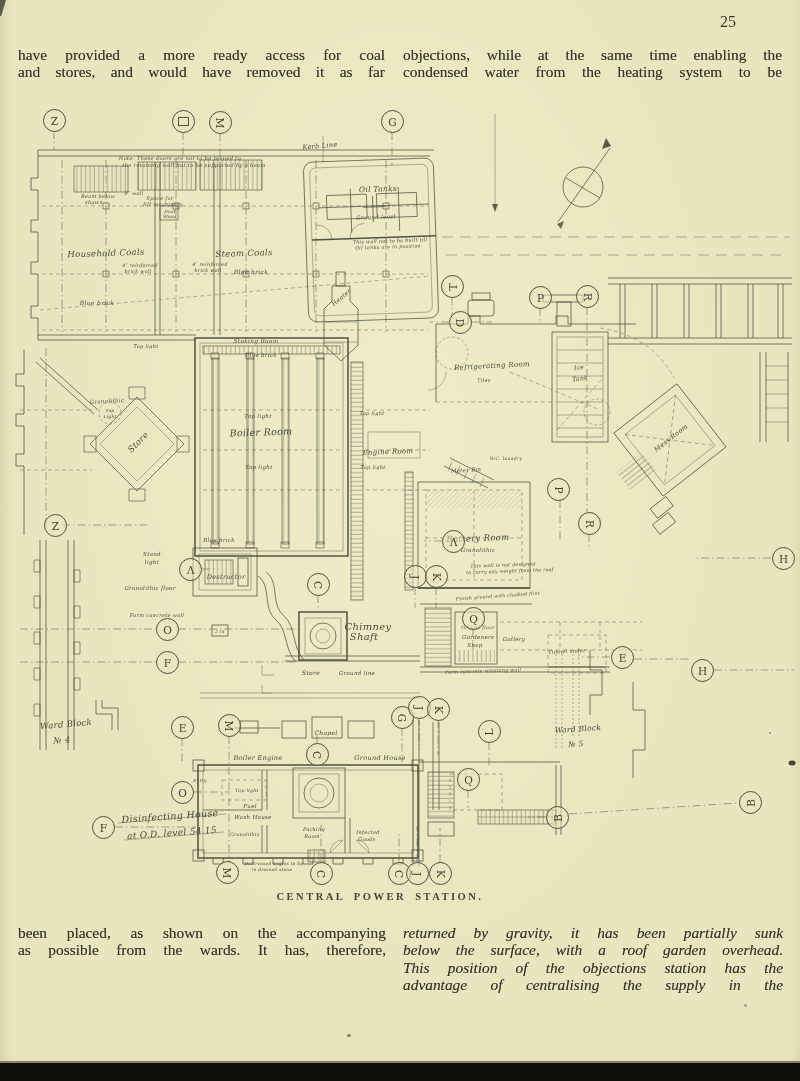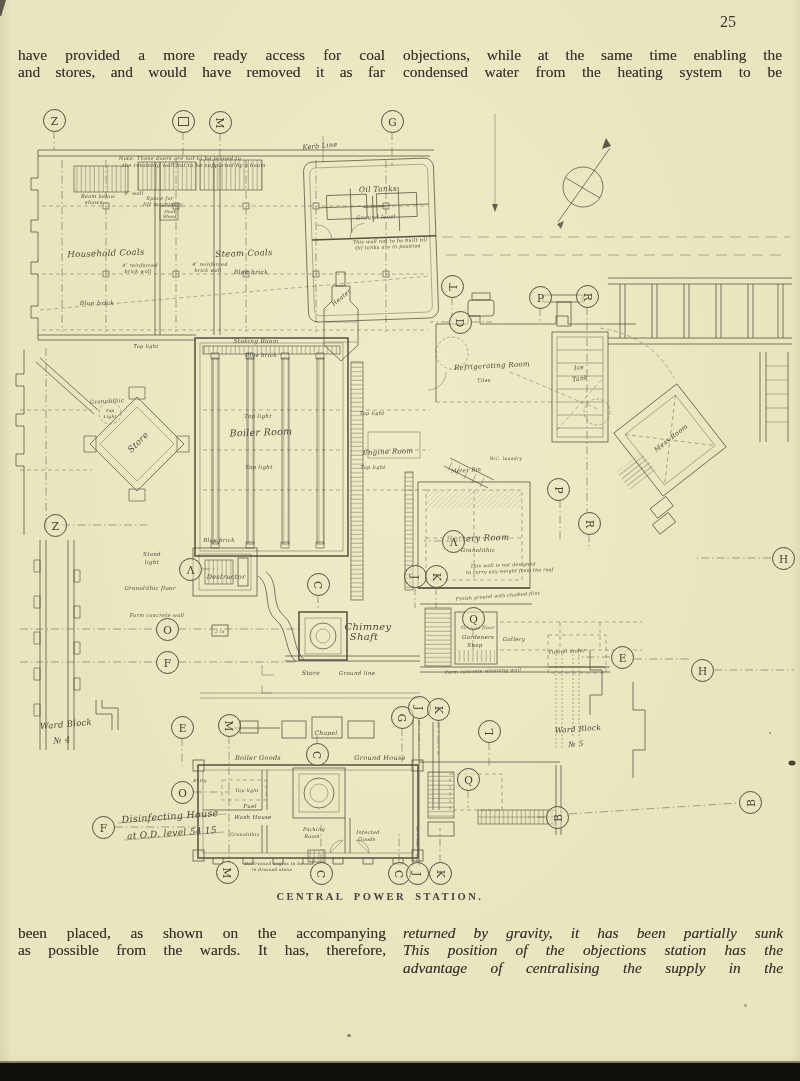--- a/index.html
+++ b/index.html
@@ -334,21 +334,21 @@
         <span class="dlabel" style="left: 514px; top: 529px; font-size: 5.5px; transform: translate(-50%, -50%) rotate(0deg);">Gallery</span>
         <span class="dlabel" style="left: 483px; top: 561px; font-size: 4.6px; transform: translate(-50%, -50%) rotate(-2deg);">Form concrete retaining wall</span>
         <span class="dlabel" style="left: 311px; top: 562px; font-size: 6px; transform: translate(-50%, -50%) rotate(0deg);">Store</span>
         <span class="dlabel" style="left: 357px; top: 563px; font-size: 5.5px; transform: translate(-50%, -50%) rotate(0deg);">Ground line</span>
         <span class="dlabel" style="left: 567px; top: 541px; font-size: 5px; transform: translate(-50%, -50%) rotate(-3deg);">Tunnel under</span>
         <span class="dlabel" style="left: 66px; top: 614px; font-size: 8.5px; transform: translate(-50%, -50%) rotate(-5deg);">Ward Block</span>
         <span class="dlabel" style="left: 62px; top: 630px; font-size: 8.5px; transform: translate(-50%, -50%) rotate(-5deg);">№ 4</span>
         <span class="dlabel" style="left: 578px; top: 619px; font-size: 7.5px; transform: translate(-50%, -50%) rotate(-4deg);">Ward Block</span>
         <span class="dlabel" style="left: 576px; top: 634px; font-size: 7.5px; transform: translate(-50%, -50%) rotate(-4deg);">№ 5</span>
         <span class="dlabel" style="left: 326px; top: 622px; font-size: 6px; transform: translate(-50%, -50%) rotate(0deg);">Chapel</span>
-        <span class="dlabel" style="left: 258px; top: 648px; font-size: 6.5px; transform: translate(-50%, -50%) rotate(0deg);">Boiler  Goods</span>
+        <span class="dlabel" style="left: 258px; top: 648px; font-size: 6.5px; transform: translate(-50%, -50%) rotate(0deg);">Boiler  Engine</span>
         <span class="dlabel" style="left: 380px; top: 648px; font-size: 6.5px; transform: translate(-50%, -50%) rotate(0deg);">Ground  House</span>
         <span class="dlabel" style="left: 200px; top: 670px; font-size: 4.3px; transform: translate(-50%, -50%) rotate(0deg);">Entry</span>
         <span class="dlabel" style="left: 247px; top: 680px; font-size: 4.6px; transform: translate(-50%, -50%) rotate(0deg);">Top light</span>
         <span class="dlabel" style="left: 250px; top: 696px; font-size: 5.5px; transform: translate(-50%, -50%) rotate(0deg);">Fuel</span>
         <span class="dlabel" style="left: 253px; top: 707px; font-size: 5.5px; transform: translate(-50%, -50%) rotate(0deg);">Wash House</span>
         <span class="dlabel" style="left: 245px; top: 724px; font-size: 4.6px; transform: translate(-50%, -50%) rotate(0deg);">Granolithic</span>
         <span class="dlabel" style="left: 314px; top: 719px; font-size: 5px; transform: translate(-50%, -50%) rotate(0deg);">Packing</span>
         <span class="dlabel" style="left: 312px; top: 726px; font-size: 5px; transform: translate(-50%, -50%) rotate(0deg);">Room</span>
         <span class="dlabel" style="left: 368px; top: 722px; font-size: 5px; transform: translate(-50%, -50%) rotate(0deg);">Infected</span>
         <span class="dlabel" style="left: 367px; top: 729px; font-size: 5px; transform: translate(-50%, -50%) rotate(0deg);">Goods</span>
@@ -477,20 +477,21 @@
   </div>
 
   <div class="caption">CENTRAL POWER STATION.</div>
 
   <div class="tcol" style="left:18px;top:924px;width:368px;">
       <div class="tline">been placed, as shown on the accompanying</div>
       <div class="tline">as possible from the wards.  It has, therefore,</div>
     </div>
   <div class="tcol" style="left:403px;top:924px;width:380px;font-style:italic;">
       <div class="tline">returned by gravity, it has been partially sunk</div>
+      <div class="tline">below the surface, with a roof garden overhead.</div>
       <div class="tline">This position of the objections station has the</div>
       <div class="tline">advantage of centralising the supply in the</div>
     </div>
 
   <div class="nick"></div>
   <div class="speck" style="left:347px;top:1034px;width:4px;height:3px;opacity:.6;"></div>
   <div class="speck" style="left:744px;top:1004px;width:3px;height:3px;opacity:.4;"></div>
   <div class="band"></div>
 </div>
 

